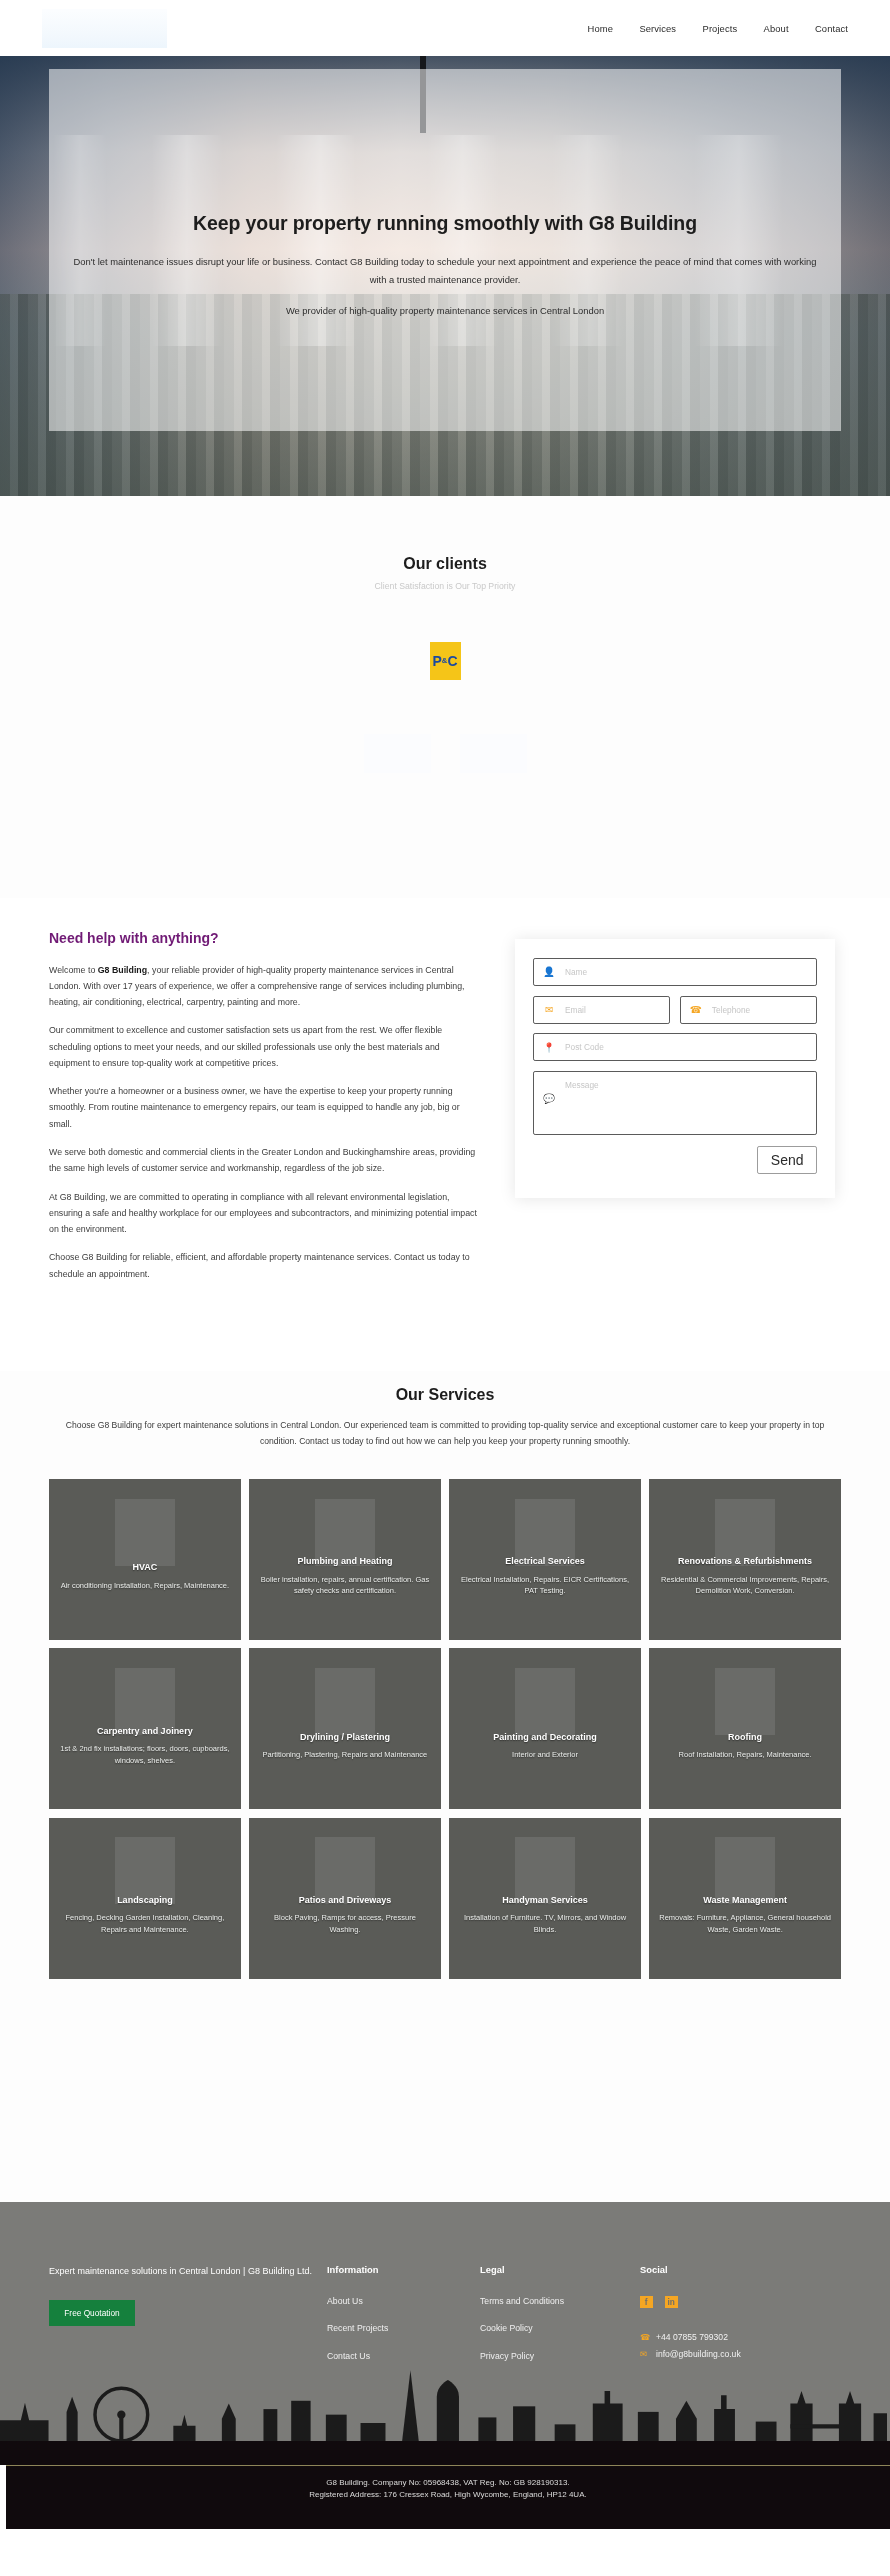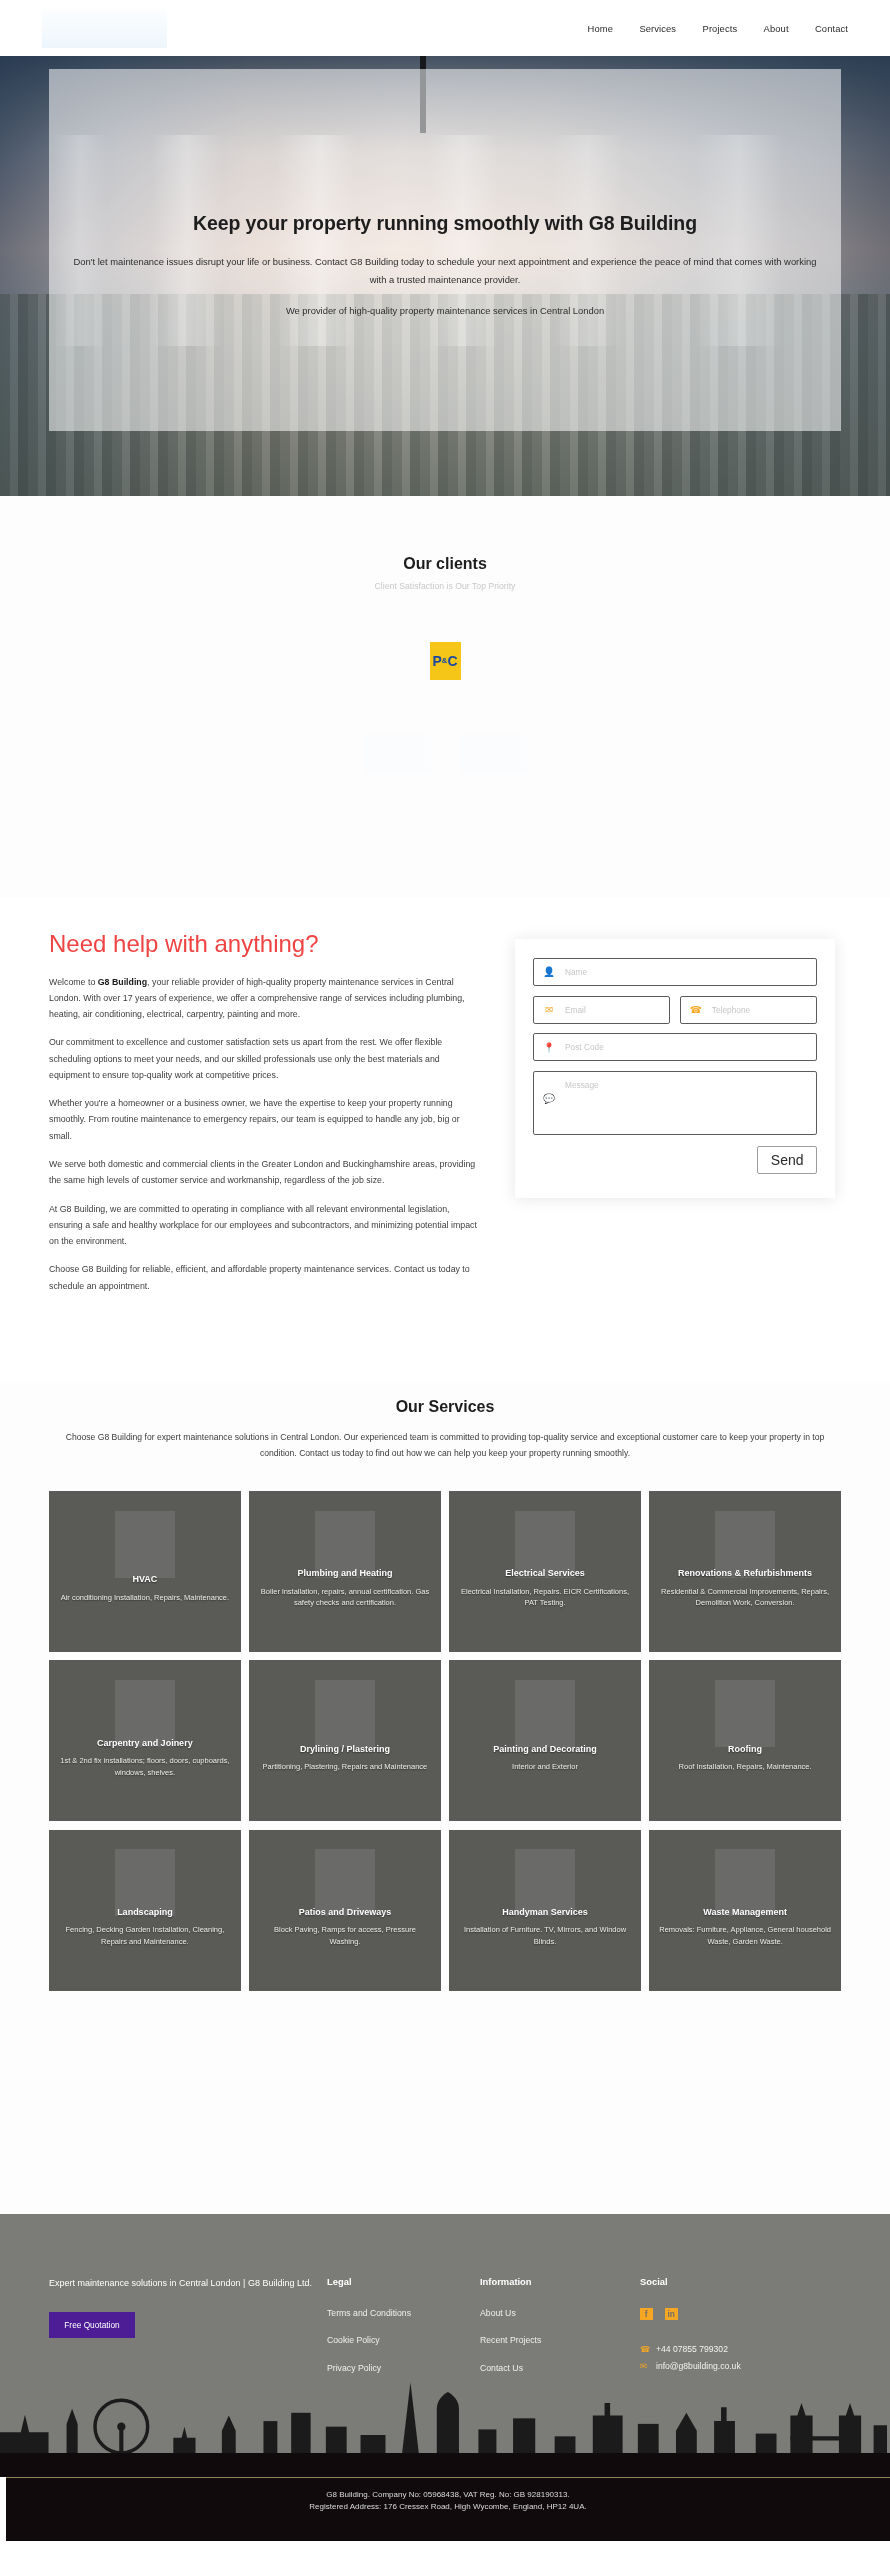--- a/index.html
+++ b/index.html
@@ -143,23 +143,23 @@
   
   .help {
     padding: 32px 49px 77px;
     display: flex;
     gap: 35px;
     align-items: flex-start;
     background:#fff;
   }
   .help-left { width: 431px; }
   .help-title {
-    font-size: 24px;
-    font-weight: 400;
-    color: #ef4444;
+    font-size: 14px;
+    font-weight: 700;
+    color: #701a75;
     margin-bottom: 15.3px;
   }
   .help-left p {
     font-size: 8.8px;
     line-height: 1.85;
     color: #3c3c3c;
     margin-bottom: 12px;
   }
   .help-left p b { font-weight: 700; color:#1a1a1a; }
 
@@ -285,21 +285,21 @@
     gap: 0;
   }
   .f-tag {
     font-size: 9px;
     line-height: 1.75;
     color: #ffffff;
   }
   .quote-btn {
     margin-top: 21px;
     display: inline-block;
-    background: #4c1d95;
+    background: #15803d;
     color: #ffffff;
     font-size: 8.3px;
     border: none;
     padding: 7.7px 15.3px;
     cursor: pointer;
     font-family: "Liberation Sans", sans-serif;
   }
   .f-head {
     font-size: 9.4px;
     font-weight: 700;
@@ -552,31 +552,31 @@
     </g>
   </svg>
 
   <div class="footer-cols">
     <div>
       <div class="f-tag">Expert maintenance solutions in Central London | G8 Building Ltd.</div>
       <button class="quote-btn">Free Quotation</button>
     </div>
 
     <div>
+      <div class="f-head">Information</div>
+      <a class="f-link" href="#">About Us</a>
+      <a class="f-link" href="#">Recent Projects</a>
+      <a class="f-link" href="#">Contact Us</a>
+    </div>
+
+    <div>
       <div class="f-head">Legal</div>
       <a class="f-link" href="#">Terms and Conditions</a>
       <a class="f-link" href="#">Cookie Policy</a>
       <a class="f-link" href="#">Privacy Policy</a>
-    </div>
-
-    <div>
-      <div class="f-head">Information</div>
-      <a class="f-link" href="#">About Us</a>
-      <a class="f-link" href="#">Recent Projects</a>
-      <a class="f-link" href="#">Contact Us</a>
     </div>
 
     <div>
       <div class="f-head">Social</div>
       <div class="social-icons">
         <span class="s-icon">f</span>
         <span class="s-icon">in</span>
       </div>
       <div class="f-contact">
         <span class="ci">☎</span>

